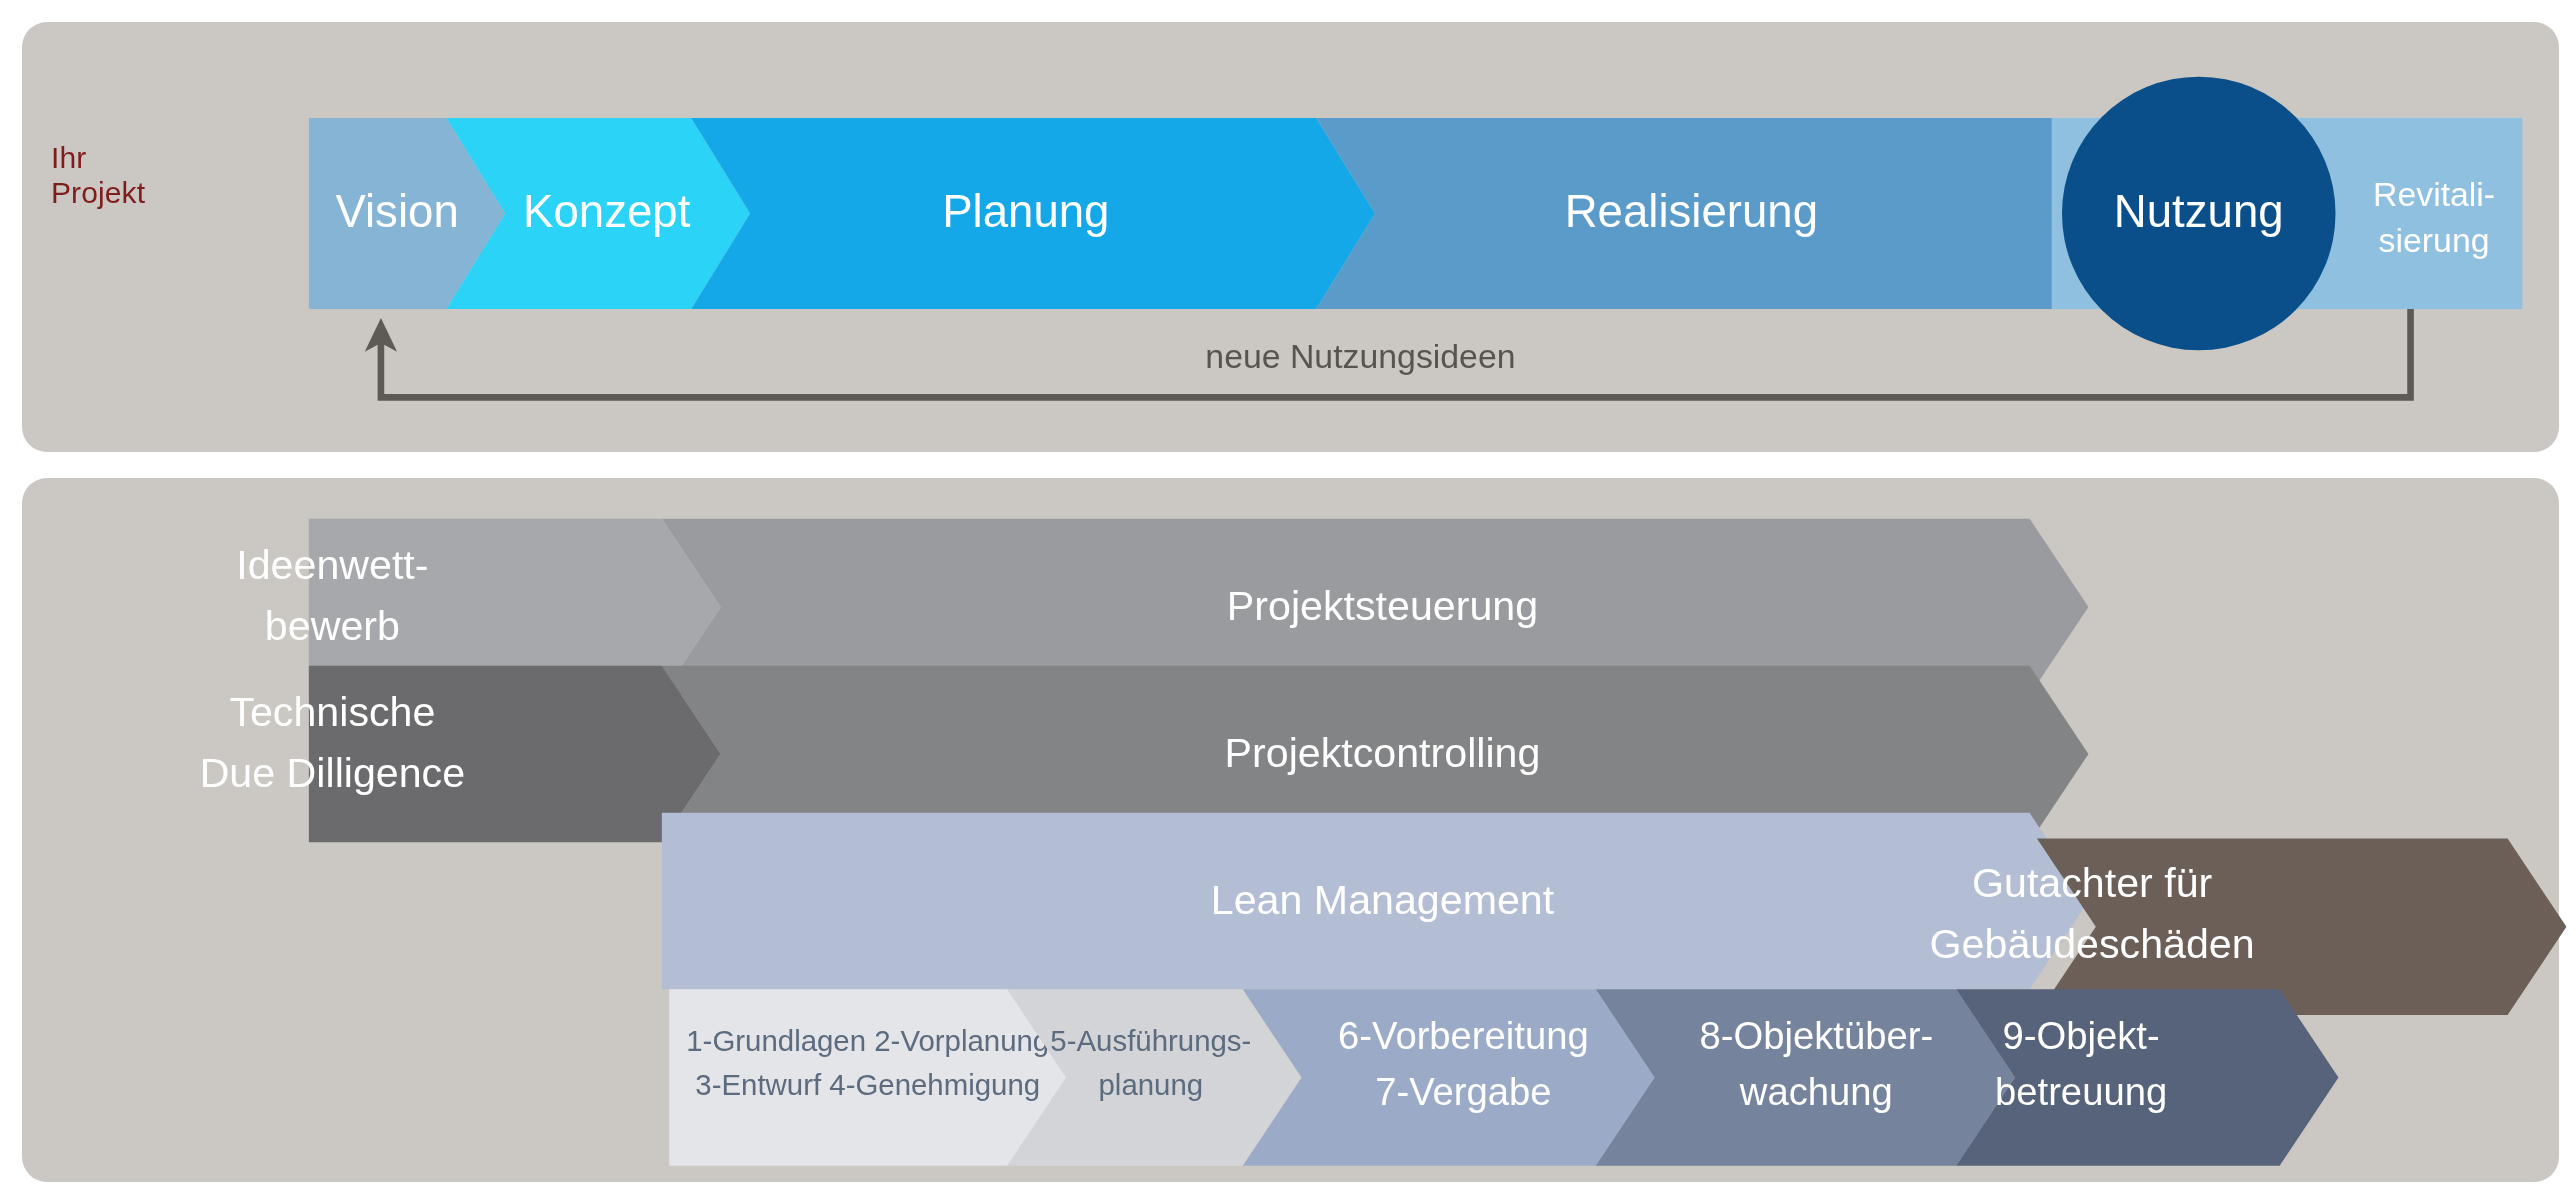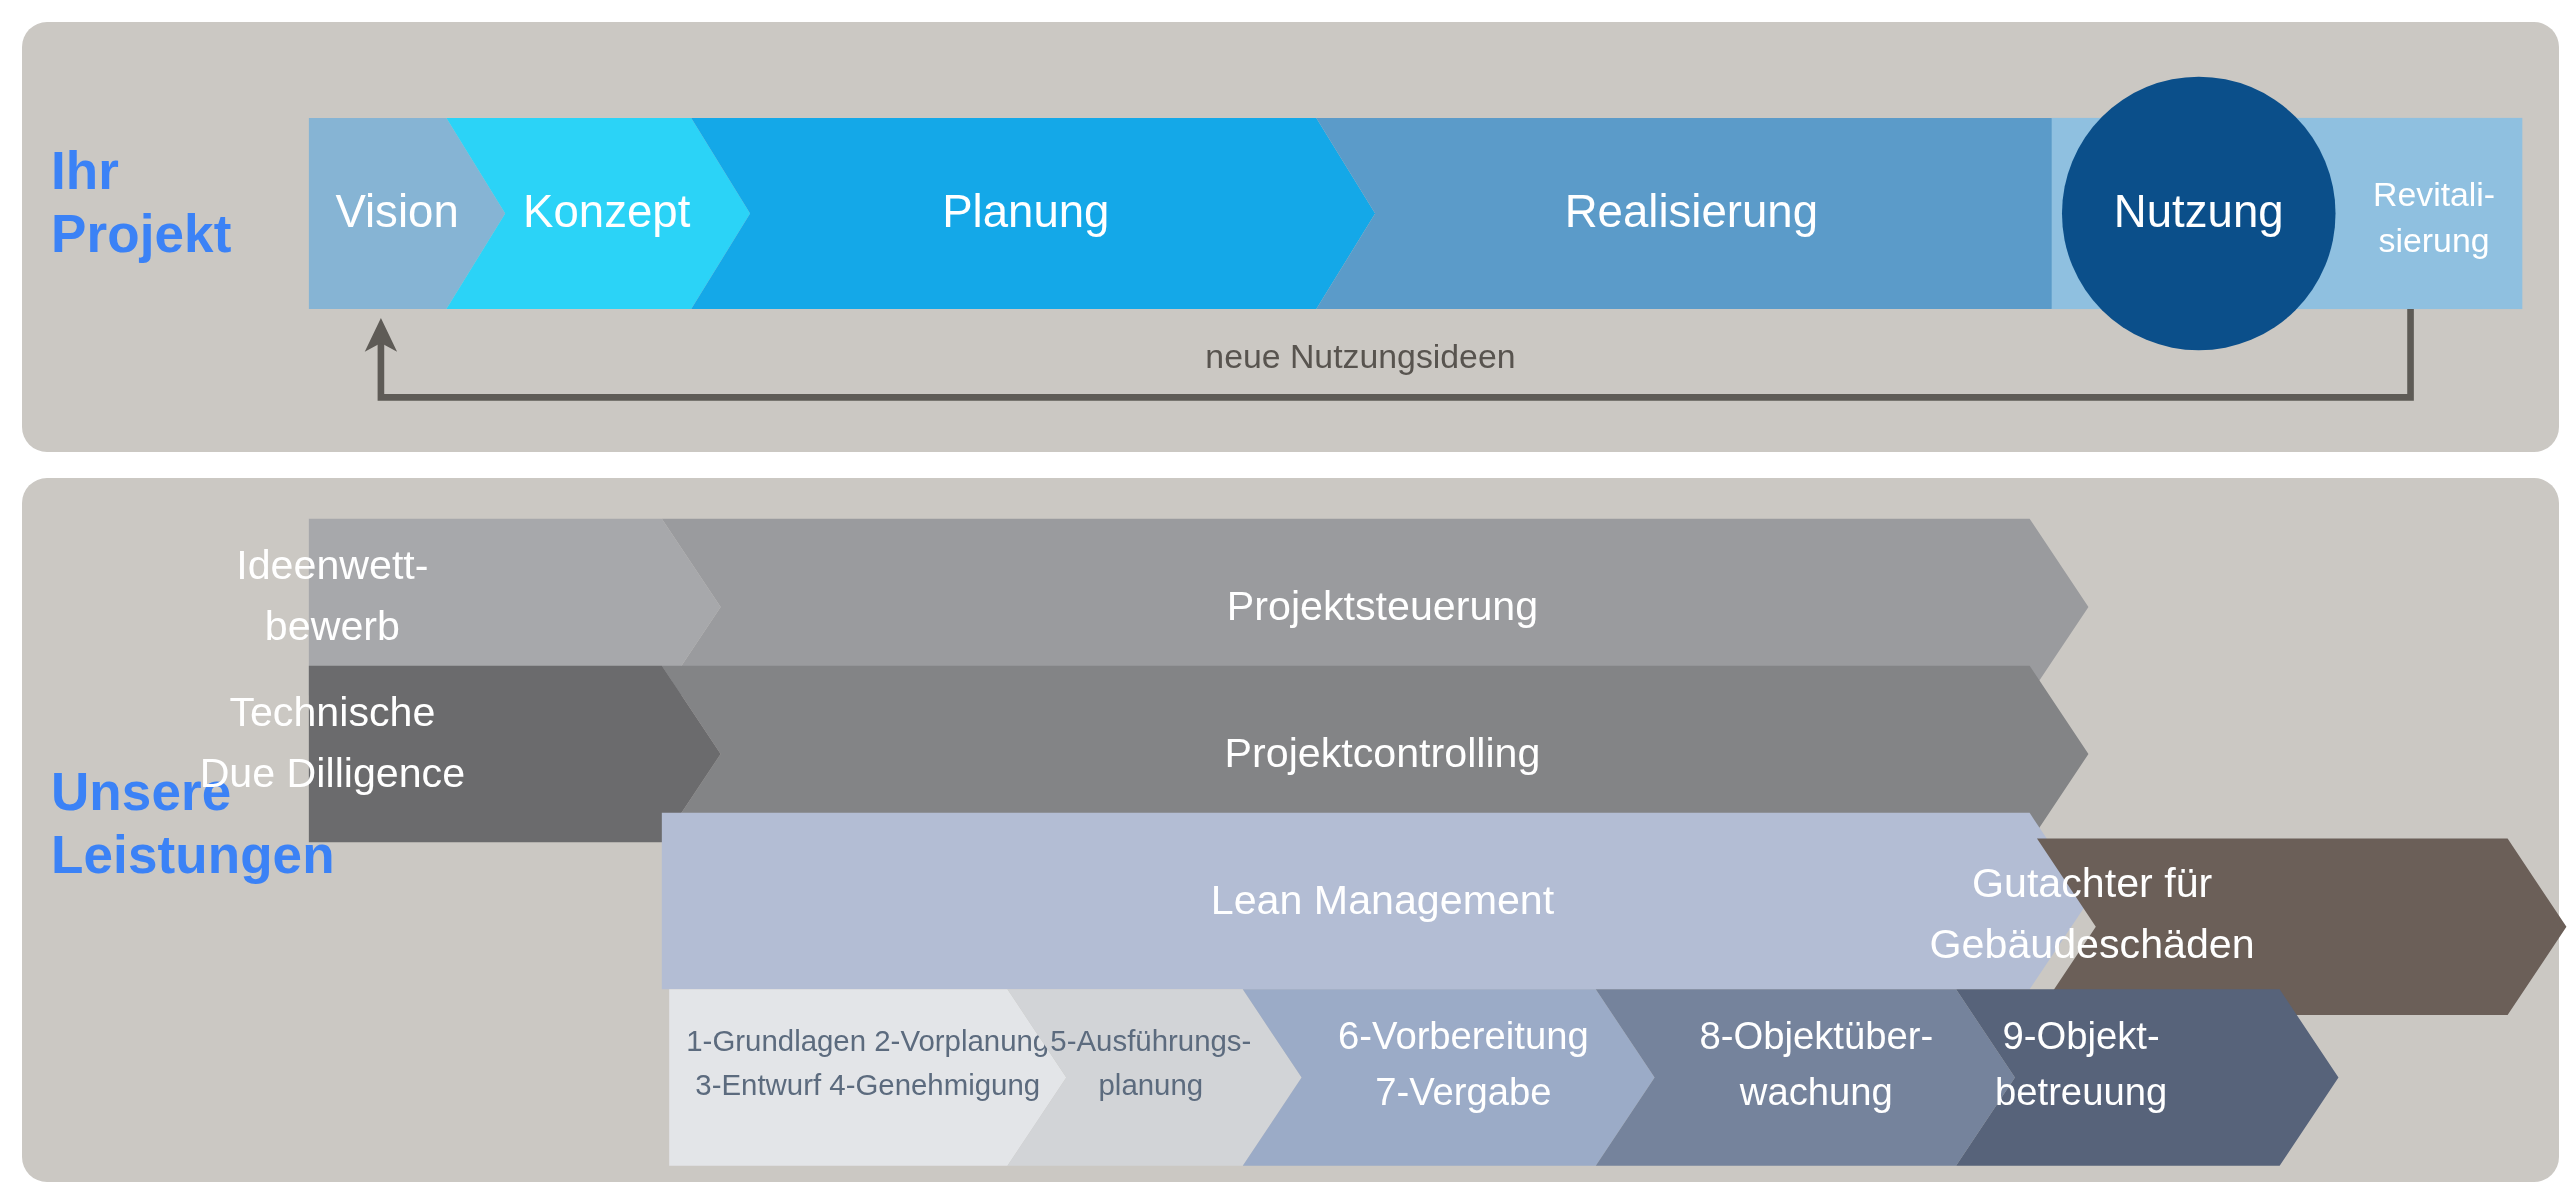--- a/index.html
+++ b/index.html
@@ -1,21 +1,21 @@
 <!DOCTYPE html>
 <html style="font-size:11.8px"><head>
 <meta charset="utf-8">
 <style>
   html,body{margin:0;padding:0;background:#ffffff;}
   body{width:2576px;height:1205px;font-family:"Liberation Sans",sans-serif;overflow:hidden;}
   #stage{position:relative;width:2576px;height:1205px;background:#ffffff;}
   .panel{position:absolute;background:#cbc8c3;border-radius:25px;}
   #panel-project{left:22px;top:22px;width:2537px;height:430px;}
   #panel-services{left:22px;top:478px;width:2537px;height:704px;}
-  .side-label{position:absolute;color:#3b82f6;font-size:53px;line-height:1.18;letter-spacing:0.1px;white-space:pre-line;font-weight:bold;}
+  .side-label{position:absolute;color:#7f1d1d;font-size:30px;line-height:1.18;letter-spacing:0.1px;white-space:pre-line;}
   #label-project{left:51px;top:140px;}
   #label-services{left:51px;top:761px;}
   svg{position:absolute;left:0;top:0;overflow:visible;}
   .seg-text{fill:#ffffff;font-family:"Liberation Sans",sans-serif;text-anchor:middle;dominant-baseline:middle;}
   .seg-text.dark{fill:#5c6b7e;}
   .loop-label{fill:#58544f;font-family:"Liberation Sans",sans-serif;text-anchor:middle;font-size:46px;}
 </style>
 </head>
 <body style="background: rgb(255, 255, 255);">
 
@@ -62,22 +62,20 @@
     </g>
 
     <g>
       <path id="loop-path" d="M 3278,420 L 3278,540 L 518,540 L 518,455" fill="none" stroke="#5e5b56" stroke-width="9"></path>
       <path id="loop-head" d="M 518,432 L 496,478 L 518,466 L 540,478 Z" fill="#5e5b56"></path>
       <text class="loop-label" x="1850" y="500">neue Nutzungsideen</text>
     </g>
   </svg>
 
   <div class="panel" id="panel-services" style="background: rgb(203, 200, 195);"></div>
-  <div class="side-label" id="label-services">Unsere
-Leistungen</div>
 
   <svg width="2576" height="1205" viewBox="0 0 3503 1638">
 
     <g>
       <g>
         <path id="s-projektsteuerung" d="M 900,705 L 2760,705 L 2840,825 L 2760,945 L 900,945 L 980,825 Z" fill="#9a9b9e"></path>
         <text class="seg-text" id="s-projektsteuerung-t" x="1880" y="828" font-size="56">Projektsteuerung</text>
       </g>
       <g>
         <path id="s-ideenwettbewerb" d="M 420,705 L 900,705 L 980,825 L 900,945 L 420,945 Z" fill="#a7a8ab"></path>

